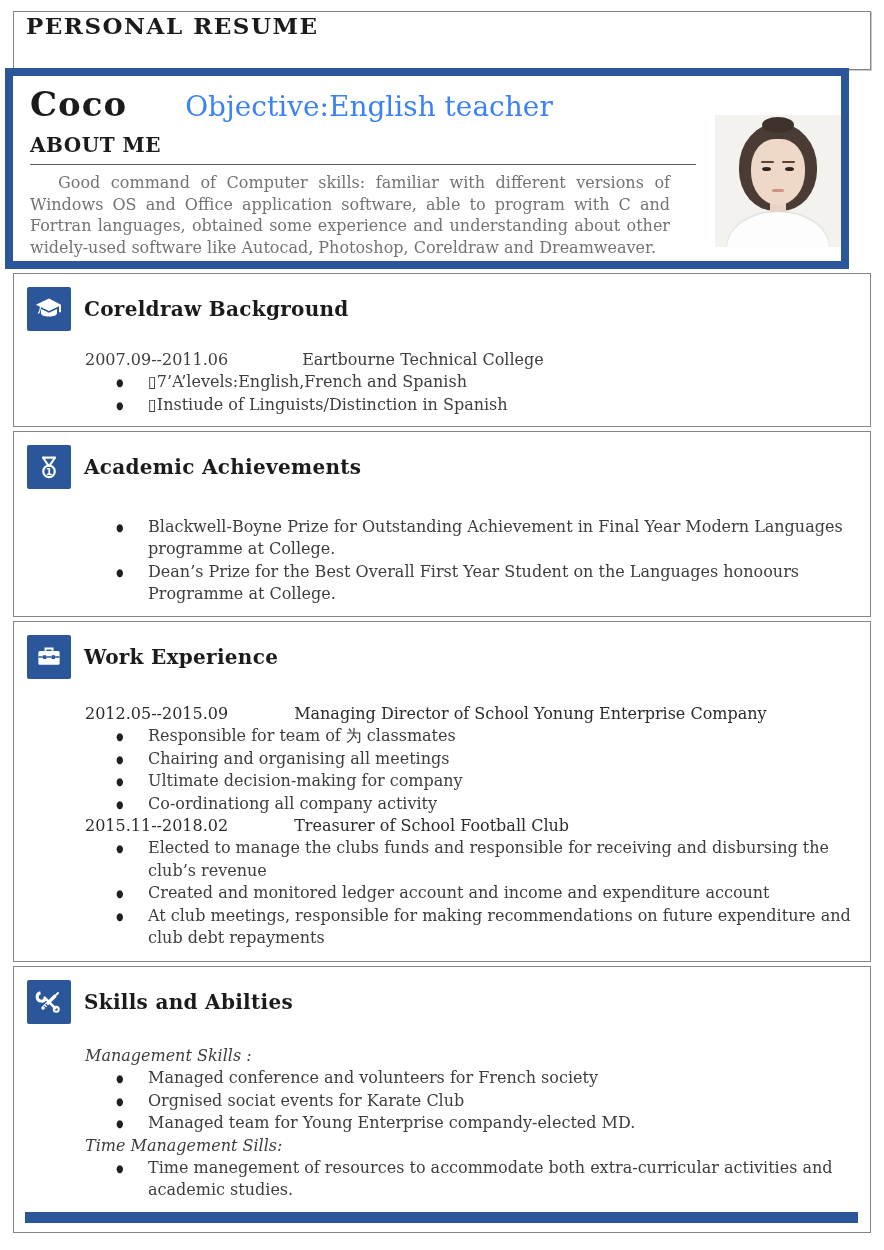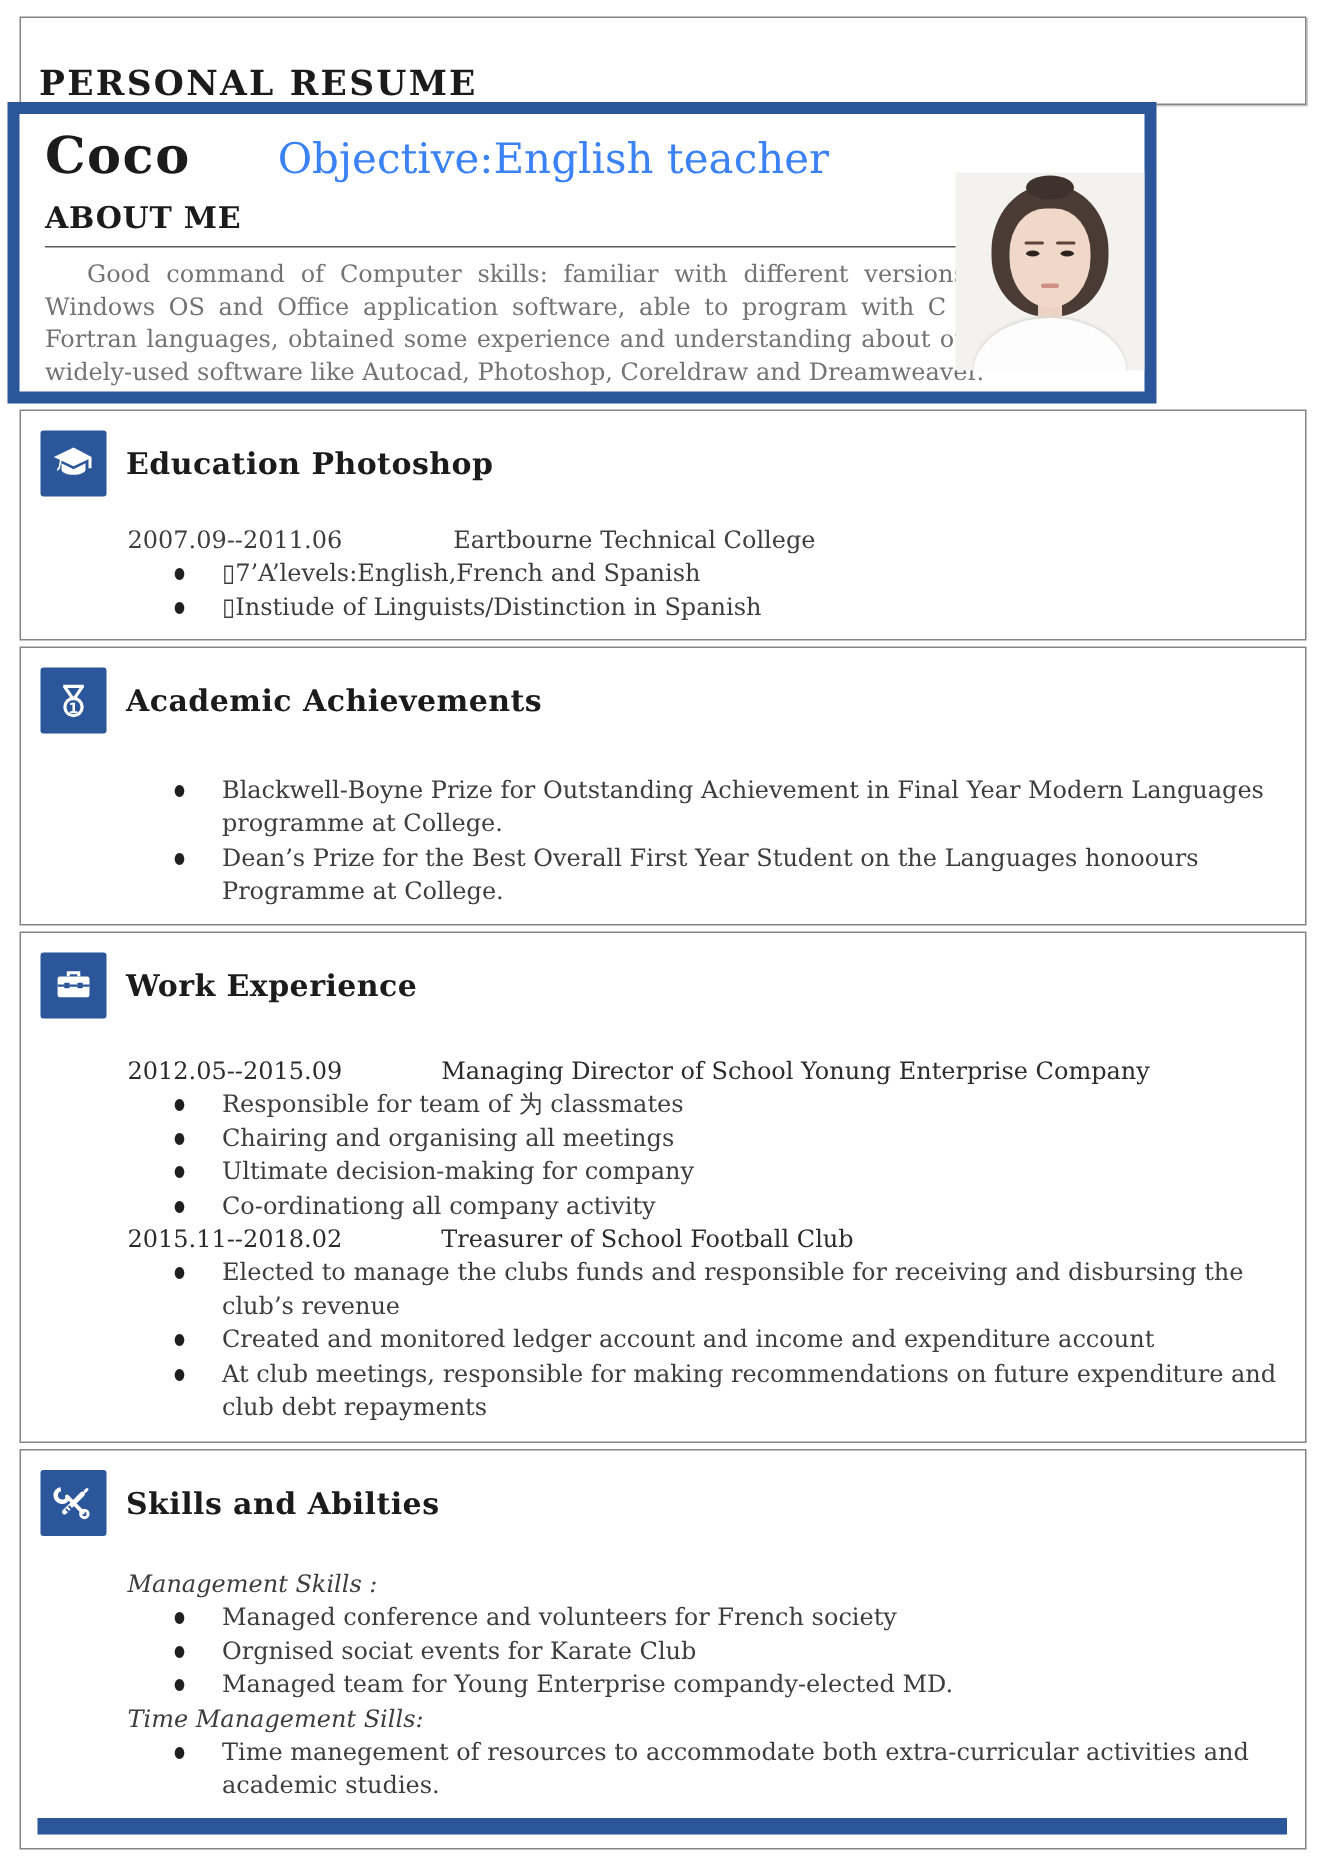--- a/index.html
+++ b/index.html
@@ -5,27 +5,27 @@
   html,body{margin:0;padding:0;background:#ffffff;}
   .page{
     position:relative;width:884px;height:1250px;background:#ffffff;
     font-family:"DejaVu Serif",serif;color:#3d3d3d;overflow:hidden;
   }
   .box{
     position:absolute;left:13px;width:858px;box-sizing:border-box;
     border:1px solid #848484;background:#fff;
   }
   
-  .header-box{top:11px;height:59px;display:flex;align-items:flex-end;
+  .header-box{top:11px;height:59px;display:flex;align-items:flex-start;
     box-shadow:1px 1px 0 #c9c9c9;}
   .header-title{font-size:23px;font-weight:bold;color:#1b1b1b;
     letter-spacing:1.5px;padding-left:12px;}
   
   .blue-box{
-    position:absolute;left:5px;top:68px;width:766px;height:201px;
+    position:absolute;left:5px;top:68px;width:844px;height:201px;
     box-sizing:border-box;border:8px solid #2b579a;background:#fff;z-index:2;
     overflow:hidden;
   }
   .blue-inner{position:relative;width:100%;height:100%;padding:8px 0 0 17px;box-sizing:border-box;}
   .name-row{display:flex;align-items:baseline;}
   .name{font-size:34px;font-weight:bold;color:#1b1b1b;letter-spacing:1px;}
   .objective{font-size:28px;color:#3b82f6;margin-left:58px;}
   .about-h{font-size:20px;font-weight:bold;color:#1b1b1b;letter-spacing:0.5px;margin-top:9px;}
   .about-hr{width:666px;height:1px;background:#5a5a5a;margin-top:7px;}
   .about-p{width:640px;margin-top:7px;font-size:16px;line-height:21.6px;
@@ -104,21 +104,21 @@
 
   <div class="box sec-edu">
     <div class="sec-head">
       <div class="sec-icon">
         <svg width="30" height="30" viewBox="0 0 24 24">
           <path fill="#fff" d="M12 3.5 1.5 8.5 12 13.5l8-3.8v4.8h1.6V8.5L12 3.5z"></path>
           <path fill="#fff" d="M5.6 11.9v3.4c0 1.5 2.9 2.7 6.4 2.7s6.4-1.2 6.4-2.7v-3.4L12 15 5.6 11.9z"></path>
           <path fill="#fff" d="M4.8 9.9l.9.5-1 4.4-1.6 1.4.4-1.8.6-.6.7-3.9z"></path>
         </svg>
       </div>
-      <div class="sec-title">Education Photoshop</div>
+      <div class="sec-title">Coreldraw Background</div>
     </div>
     <div class="sec-body" style="margin-top:18px;">
       <div class="date-line">
         <span class="edu-date">2007.09--2011.06</span><span>Eartbourne Technical College</span>
       </div>
       <ul class="blist">
         <li>▯7’A’levels:English,French and Spanish</li>
         <li>▯Instiude of Linguists/Distinction in Spanish</li>
       </ul>
     </div>

